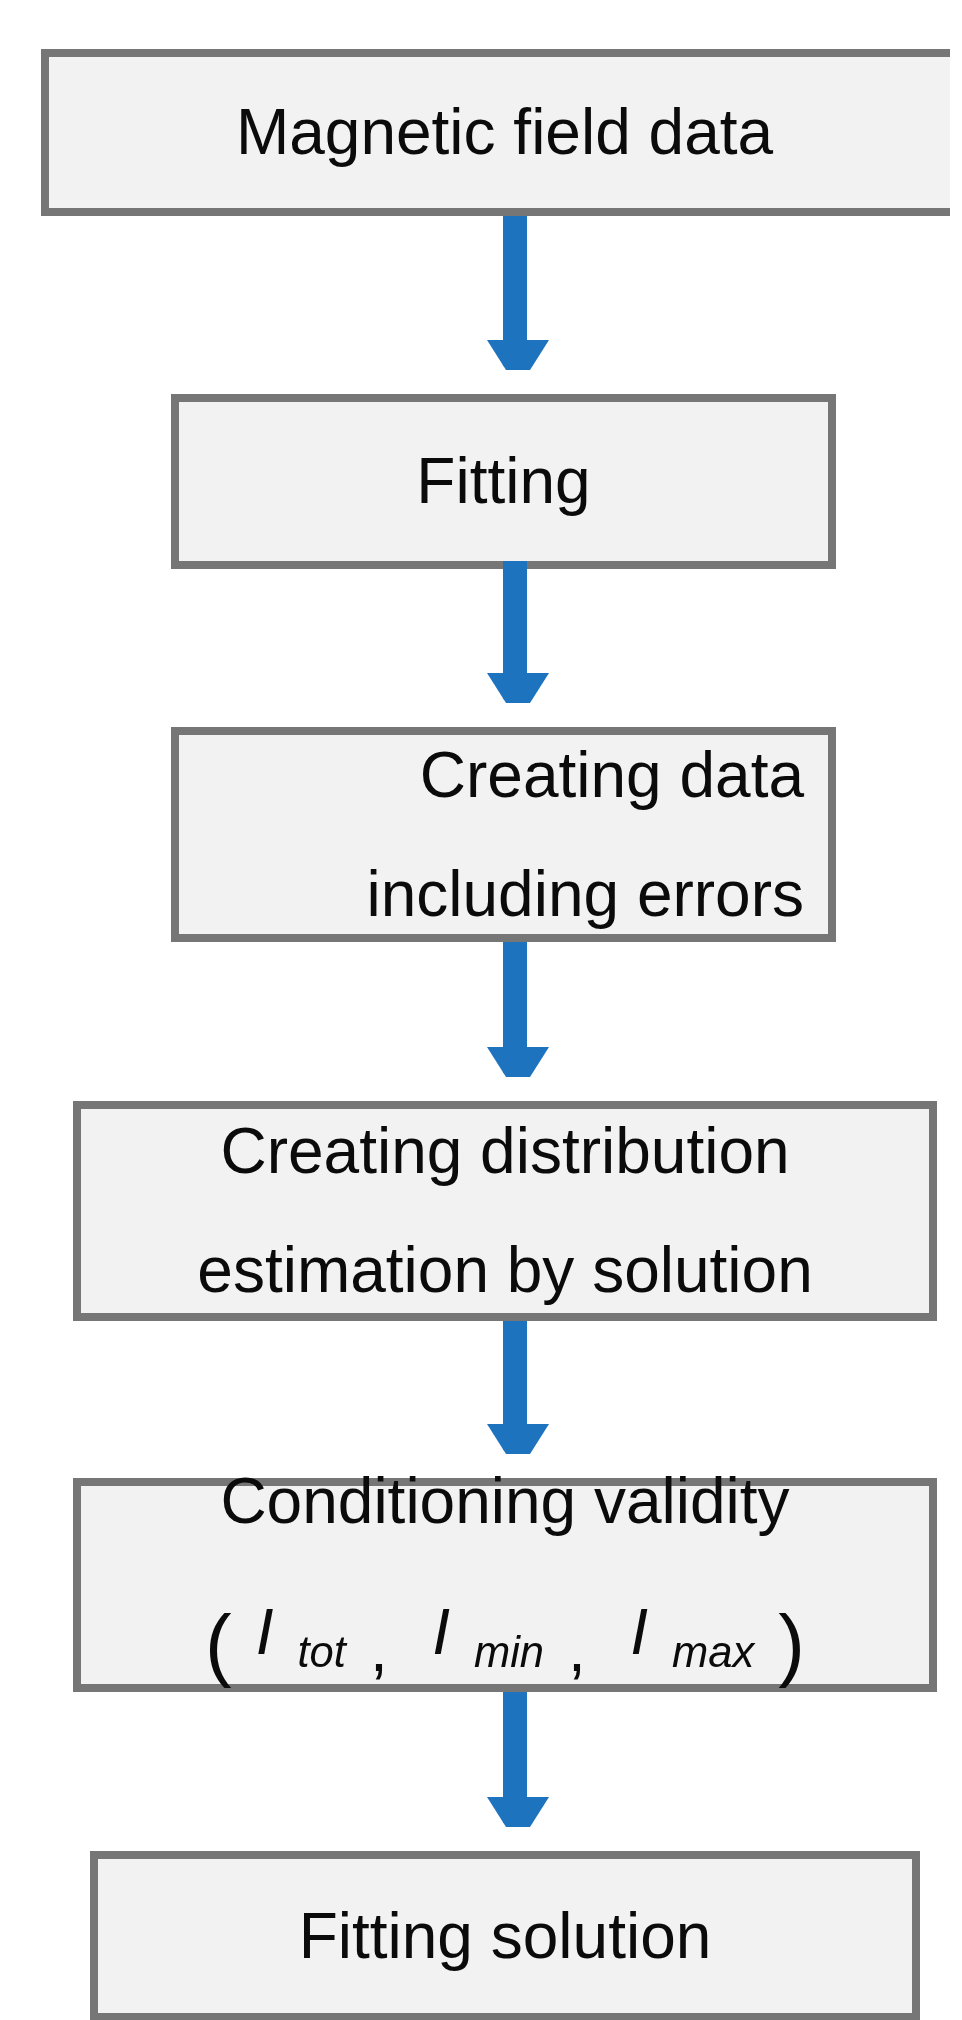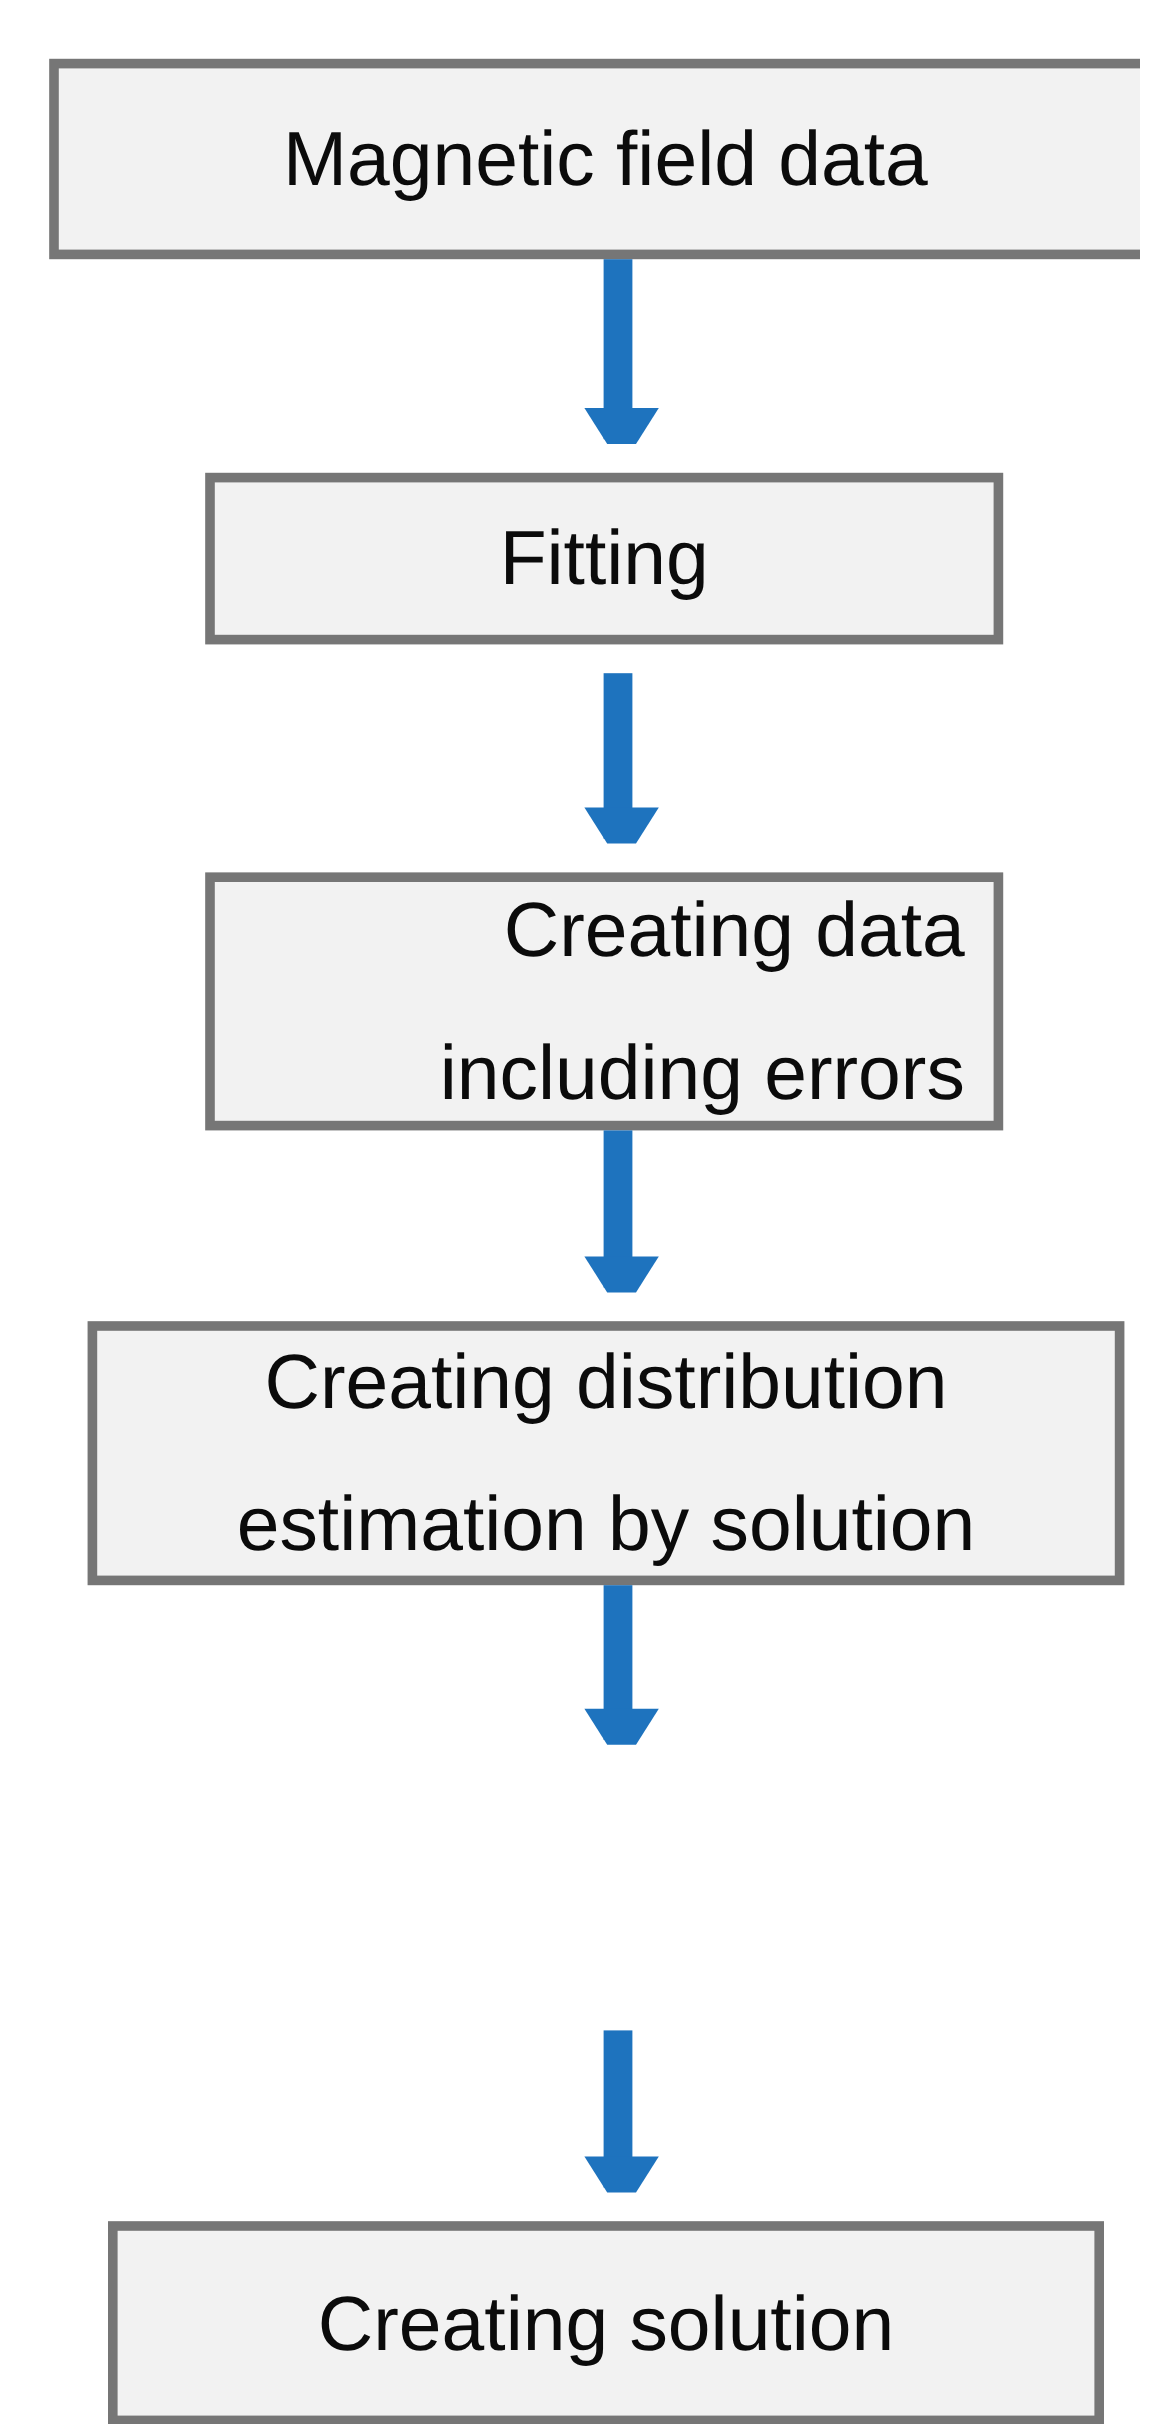--- a/index.html
+++ b/index.html
@@ -27,21 +27,21 @@
     flex-direction: column;
     align-items: center;
     justify-content: center;
     text-align: center;
     color: var(--text);
     font-size: 64px;
     line-height: 1.48;
   }
   .node .label { white-space: nowrap; }
   .n0 { left: 17px;  top: 25px;   width: 927px; height: 167px; }
-  .n1 { left: 147px; top: 370px;  width: 665px; height: 143px; }
+  .n1 { left: 147px; top: 370px;  width: 665px; height: 175px; }
   .n2 { left: 147px; top: 703px;  width: 665px; height: 215px; align-items: flex-end; }
   .n3 { left: 49px;  top: 1077px; width: 864px; height: 220px; }
   .n4 { left: 49px;  top: 1454px; width: 864px; height: 214px; }
   .n5 { left: 66px;  top: 1827px; width: 830px; height: 170px; }
 
   .arrow { position: absolute; width: 38px; }
   .a0 { left: 463px; top: 192px;  height: 178px; }
   .a1 { left: 463px; top: 537px;  height: 166px; }
   .a2 { left: 463px; top: 918px;  height: 159px; }
   .a3 { left: 463px; top: 1297px; height: 157px; }
@@ -117,23 +117,27 @@
   <div class="node n3">
     <div class="label">Creating distribution</div>
     <div class="label">estimation by solution</div>
   </div>
 
   <div class="arrow a3">
     <div class="shaft"></div>
     <div class="head"></div>
   </div>
 
+  <div class="node n4">
+    <div class="label">Conditioning validity</div>
+    <div class="label formula"><span class="paren">(</span><span class="ivar">I</span><sub>tot</sub><span class="comma">,</span><span class="ivar">I</span><sub>min</sub><span class="comma">,</span><span class="ivar">I</span><sub>max</sub><span class="paren">)</span></div>
+  </div>
 
   <div class="arrow a4">
     <div class="shaft"></div>
     <div class="head"></div>
   </div>
 
   <div class="node n5">
-    <div class="label">Creating solution</div>
+    <div class="label">Fitting solution</div>
   </div>
 
 </div>
 
 </body></html>

